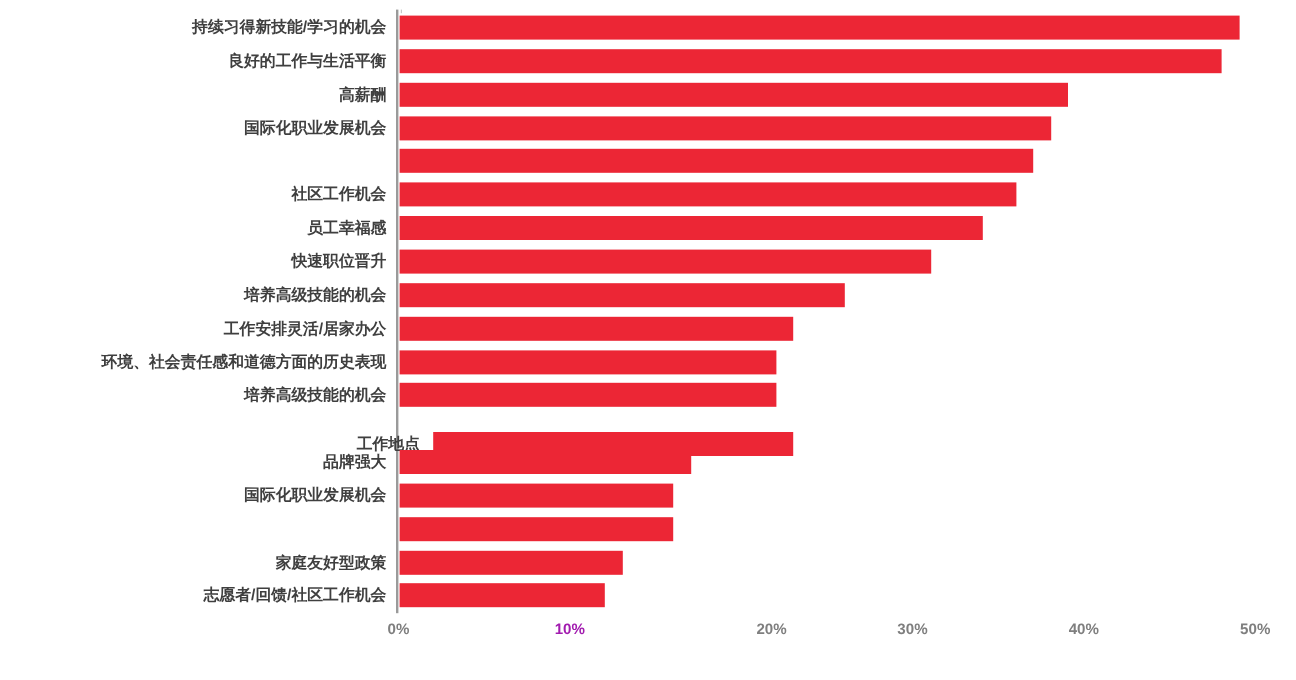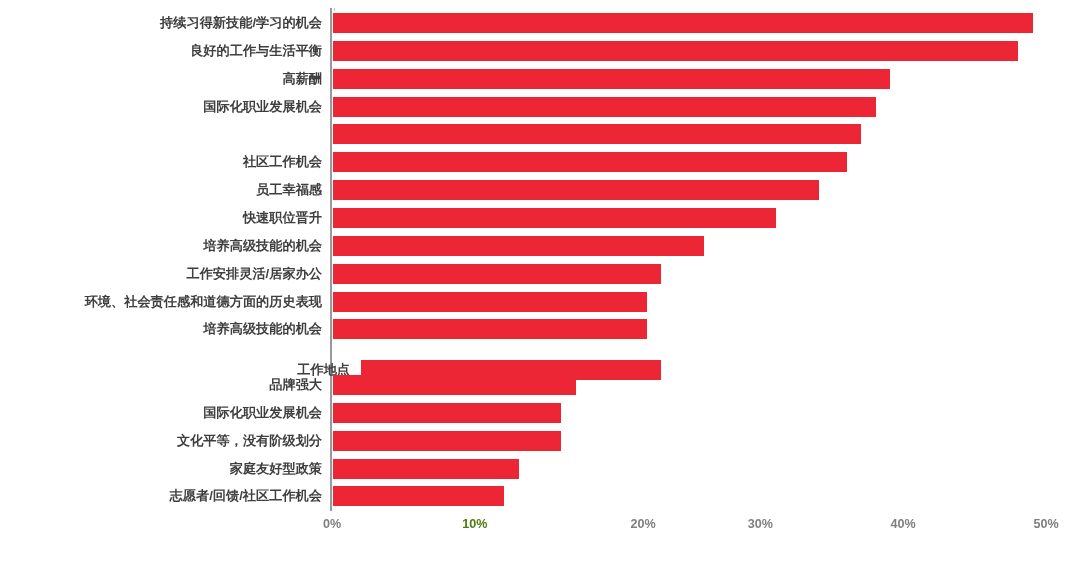--- a/index.html
+++ b/index.html
@@ -158,36 +158,35 @@
         </div>
         <div class="bar-row" style="top: 375.05px;">
           <div class="bar-label">品牌强大</div>
           <div class="bar" title="品牌强大 17%" style="width: 242.76px; height: 20px; background: rgb(236, 38, 53);"></div>
         </div>
         <div class="bar-row" style="top: 402.9px;">
           <div class="bar-label">国际化职业发展机会</div>
           <div class="bar" title="包容和多元的同事 16%" style="width: 228.48px; height: 20px; background: rgb(236, 38, 53);"></div>
         </div>
         <div class="bar-row" style="top: 430.75px;">
-          <div class="bar-label">文化平等，没有阶级划分</div>
           <div class="bar" title="文化平等，没有阶级划分 16%" style="width: 228.48px; height: 20px; background: rgb(236, 38, 53);"></div>
         </div>
         <div class="bar-row" style="top: 458.6px;">
           <div class="bar-label">家庭友好型政策</div>
           <div class="bar" title="家庭友好型政策 13%" style="width: 185.64px; height: 20px; background: rgb(236, 38, 53);"></div>
         </div>
         <div class="bar-row" style="top: 486.45px;">
           <div class="bar-label">志愿者/回馈/社区工作机会</div>
           <div class="bar" title="志愿者/回馈/社区工作机会 12%" style="width: 171.36px; height: 20px; background: rgb(236, 38, 53);"></div>
         </div>
       </div>
   </div>
 
   <div id="x-axis">
       <div class="x-tick-label" style="left: 332px; color: rgb(127, 127, 127);">0%</div>
-      <div class="x-tick-label" style="left: 474.8px; color: #4d7c0f;">10%</div>
+      <div class="x-tick-label" style="left: 474.8px; color: #a21caf;">10%</div>
       <div class="x-tick-label" style="left: 643px; color: rgb(127, 127, 127);">20%</div>
       <div class="x-tick-label" style="left: 760.4px; color: rgb(127, 127, 127);">30%</div>
       <div class="x-tick-label" style="left: 903.2px; color: rgb(127, 127, 127);">40%</div>
       <div class="x-tick-label" style="left: 1046px; color: rgb(127, 127, 127);">50%</div>
     </div>
 
 </div>
 
 </body></html>

